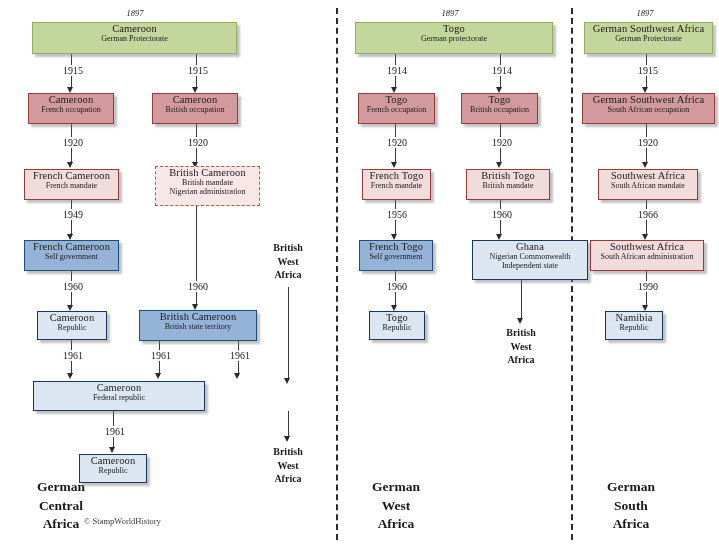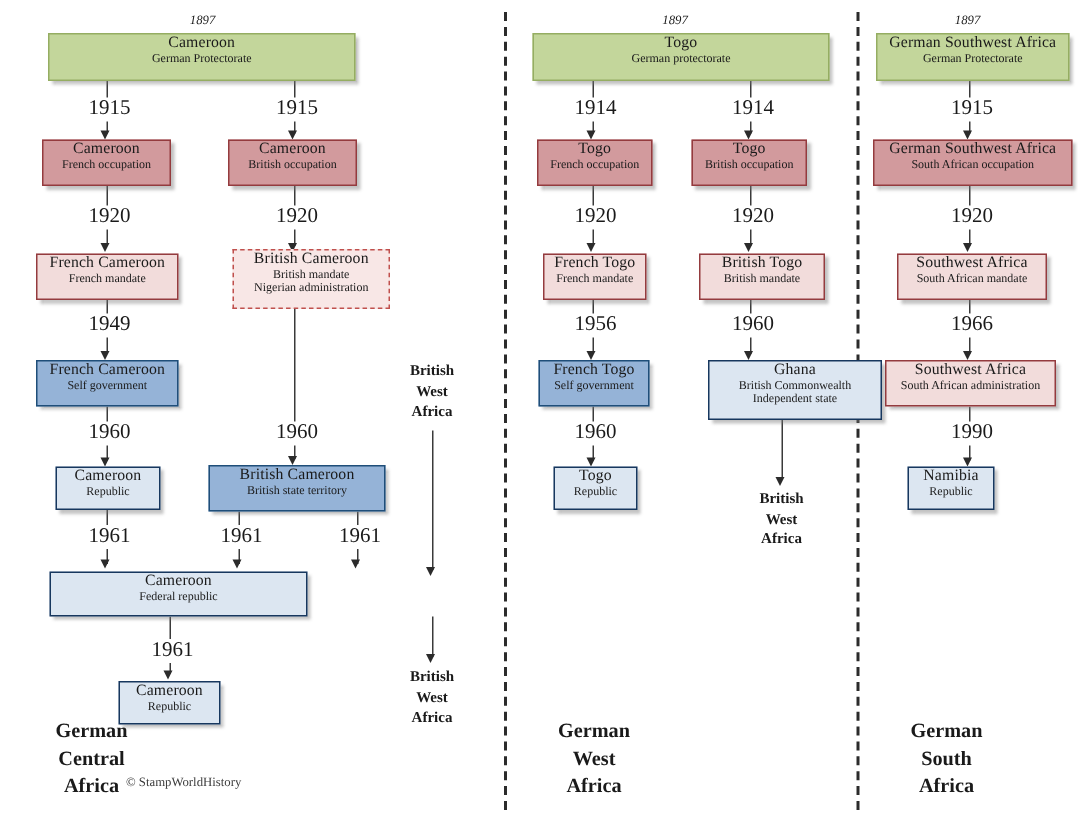--- a/index.html
+++ b/index.html
@@ -83,21 +83,21 @@
     position: absolute;
     width: 0;
     height: 0;
     border-left: 3.6px solid transparent;
     border-right: 3.6px solid transparent;
     border-top: 6px solid #2b2b2b;
     z-index: 2;
   }
   .yearlbl {
     position: absolute;
-    font-size: 14px;
+    font-size: 10px;
     color: #1a1a1a;
     text-align: center;
     white-space: nowrap;
     z-index: 3;
     background: #ffffff;
     padding: 0 1px;
   }
   .toplbl {
     position: absolute;
     font-size: 8.5px;
@@ -325,21 +325,21 @@
   <div class="arrowhead" style="left:496.4px; top:234px;"></div>
   <div class="yearlbl" style="left:485px; top:209px; width:32px;">1960</div>
 
   <div class="box bluemed" style="left:359px; top:240px; width:74px; height:31px;">
     <span class="t1">French Togo</span>
     <span class="t2">Self government</span>
   </div>
 
   <div class="box bluelight" style="left:472px; top:240px; width:116px; height:40px;">
     <span class="t1">Ghana</span>
-    <span class="t2">British Commonwealth</span>
+    <span class="t2">Nigerian Commonwealth</span>
     <span class="t3">Independent state</span>
   </div>
 
   <div class="vline" style="left:395px; top:271px; height:36px;"></div>
   <div class="arrowhead" style="left:391.4px; top:305px;"></div>
   <div class="yearlbl" style="left:380px; top:281px; width:32px;">1960</div>
 
   <div class="vline" style="left:521px; top:280px; height:40px;"></div>
   <div class="arrowhead" style="left:517.4px; top:318px;"></div>
 

